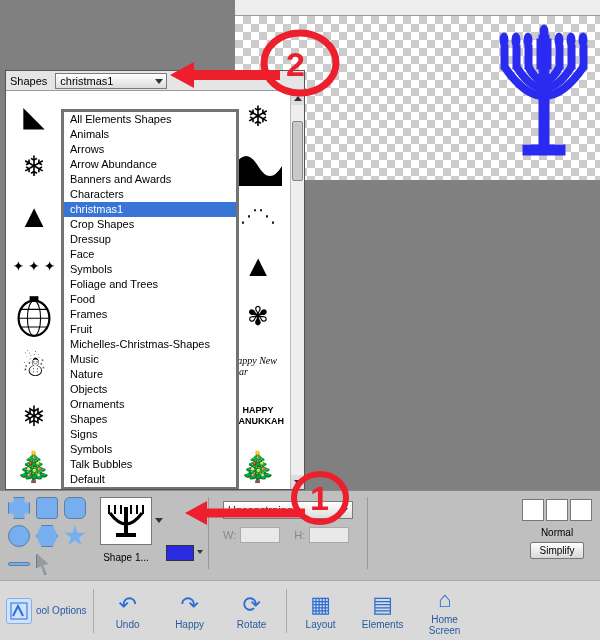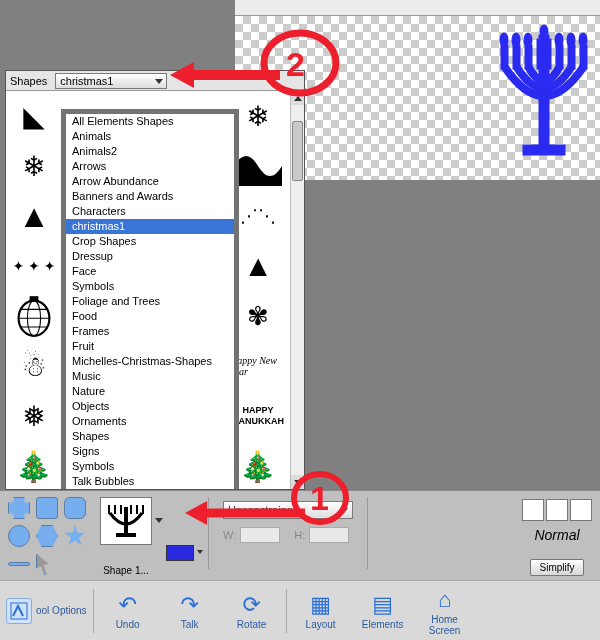--- a/index.html
+++ b/index.html
@@ -31,54 +31,54 @@
   .shape-grid .col4 { left:224px; }
   .scrollbar { position:absolute; right:0; top:0; bottom:0; width:14px; background:#eee; border-left:1px solid #bbb; }
   .scrollbar .thumb { position:absolute; left:1px; right:1px; top:30px; height:60px; background:#c9c9c9; border:1px solid #888; border-radius:2px; }
   .scrollbar .arrow { position:absolute; left:0; right:0; height:14px; background:#ddd; display:flex; align-items:center; justify-content:center; }
   .scrollbar .arrow.up{top:0;} .scrollbar .arrow.down{bottom:0;}
   .scrollbar .arrow span{width:0;height:0;border-left:4px solid transparent;border-right:4px solid transparent;}
   .scrollbar .arrow.up span{border-bottom:5px solid #333;}
   .scrollbar .arrow.down span{border-top:5px solid #333;}
 
   
-  .dropdown { position:absolute; left:55px; top:18px; width:178px; background:#fff; border:5px solid #737373; z-index:30; max-height:400px; }
+  .dropdown { position:absolute; left:55px; top:18px; width:178px; background:#fff; border:3px solid #737373; z-index:30; max-height:400px; }
   .dropdown .opt { padding:1px 6px; line-height:13px; font-size:11px; white-space:nowrap; }
   .dropdown .opt.sel { background:#3875d7; color:#fff; }
 
   
   .opts { position:absolute; left:0; right:0; top:490px; height:90px; background:#bfbfbf; border-top:1px solid #888; display:flex; align-items:flex-start; padding:6px 8px; gap:14px; }
   .tool-swatches { display:flex; flex-direction:column; gap:6px; }
   .tool-swatches .row { display:flex; gap:6px; }
   .swatch-shape { width:22px; height:22px; background:#77aef0; border:1px solid #5a7ea8; border-radius:3px; }
   .swatch-shape.puzzle{clip-path:polygon(0 25%,25% 25%,25% 0,75% 0,75% 25%,100% 25%,100% 75%,75% 75%,75% 100%,25% 100%,25% 75%,0 75%);}
   .swatch-shape.ellipse{border-radius:50%;}
   .swatch-shape.hex{clip-path:polygon(25% 0,75% 0,100% 50%,75% 100%,25% 100%,0 50%);}
   .swatch-shape.star{clip-path:polygon(50% 0,61% 35%,98% 35%,68% 57%,79% 91%,50% 70%,21% 91%,32% 57%,2% 35%,39% 35%);}
   .swatch-shape.line{height:4px; margin-top:9px; border-radius:2px; width:22px;}
   .swatch-shape.arrowcur{background:#999;width:18px;height:22px;clip-path:polygon(0 0,70% 50%,40% 55%,60% 95%,45% 100%,28% 60%,0 70%);}
   .shape-preview { text-align:center; }
   .shape-preview .box { width:52px; height:48px; border:1px solid #777; background:#fff; display:flex; align-items:center; justify-content:center; position:relative; }
   .shape-preview .box:after{content:"";position:absolute;right:-12px;top:20px;width:0;height:0;border-left:4px solid transparent;border-right:4px solid transparent;border-top:5px solid #333;}
-  .shape-preview .cap { font-size:10px; margin-top:20px; }
+  .shape-preview .cap { font-size:10px; margin-top:7px; }
   .color-swatch { width:28px; height:16px; background:#2a2ae0; border:1px solid #333; margin-top:48px; position:relative;}
   .color-swatch:after{content:"";position:absolute;right:-10px;top:4px;width:0;height:0;border-left:3px solid transparent;border-right:3px solid transparent;border-top:4px solid #333;}
   .vr { width:1px; background:#9a9a9a; height:72px; }
   .constraints { padding-top:4px; font-size:11px; color:#333; }
   .constraints .sel { width:130px; height:18px; background:linear-gradient(#fff,#ddd); border:1px solid #7a7a7a; display:flex; align-items:center; padding:0 4px; position:relative; margin-bottom:8px;}
   .constraints .sel:after{content:"";position:absolute;right:4px;top:6px;width:0;height:0;border-left:4px solid transparent;border-right:4px solid transparent;border-top:5px solid #333;}
   .constraints .wh { display:flex; gap:14px; color:#888; margin-bottom:6px;}
   .constraints .wh .f { display:flex; align-items:center; gap:4px; }
   .constraints .wh input { width:40px; height:16px; border:1px solid #aaa; background:#e9e9e9; }
   .constraints .fc { display:flex; align-items:center; gap:5px; }
   .constraints .fc .cb { width:12px; height:12px; border:1px solid #555; background:#fff; }
   .blend-col { margin-left:auto; text-align:center; padding-top:2px; }
   .blend-col .cells { display:flex; gap:2px; margin-bottom:6px; justify-content:center;}
   .blend-col .cells .c { width:22px; height:22px; border:1px solid #777; background:#fff;}
-  .blend-col .lbl { font-size:14px; margin-bottom:16px;font-style:italic; }
+  .blend-col .lbl { font-size:10px; margin-bottom:4px; }
   .blend-col button { font-size:10px; padding:2px 8px; background:linear-gradient(#fff,#d8d8d8); border:1px solid #777; border-radius:2px; }
 
   
   .bottombar { position:absolute; left:0; right:0; bottom:0; height:60px; background:#d9d9d9; border-top:1px solid #aaa; display:flex; align-items:center; padding:4px 6px; gap:6px; }
   .bottombar .btn { width:56px; text-align:center; font-size:10px; color:#2a5a9e; }
   .bottombar .btn .ic { height:28px; display:flex; align-items:center; justify-content:center; font-size:22px; color:#2a6fd6; }
   .bottombar .sep { width:1px; height:44px; background:#aaa; }
   .bottombar .ptopt { display:flex; align-items:center; gap:4px; }
   .bottombar .ptopt .sq{width:26px;height:26px;background:#cfe3ff;border:1px solid #88aee0;border-radius:3px;display:flex;align-items:center;justify-content:center;}
   .bottombar .ptopt .sq svg{width:18px;height:18px;}
@@ -199,21 +199,20 @@
         </div>
       <div class="thumb"></div>
       <div class="arrow down">
           <span></span>
         </div>
     </div>
 
     <div class="dropdown" id="dd">
         <div class="opt">All Elements Shapes</div>
         <div class="opt">Animals</div>
-        <div class="opt">Animals2</div>
         <div class="opt">Arrows</div>
         <div class="opt">Arrow Abundance</div>
         <div class="opt">Banners and Awards</div>
         <div class="opt">Characters</div>
         <div class="opt sel">christmas1</div>
         <div class="opt">Crop Shapes</div>
         <div class="opt">Dressup</div>
         <div class="opt">Face</div>
         <div class="opt">Symbols</div>
         <div class="opt">Foliage and Trees</div>
@@ -308,21 +307,21 @@
       </div>
     <span style="font-size:10px;color:#2a5a9e">ool Options</span>
   </div>
   <div class="sep"></div>
   <div class="btn">
       <div class="ic">↶</div>
       <div>Undo</div>
     </div>
   <div class="btn">
       <div class="ic">↷</div>
-      <div>Talk</div>
+      <div>Happy</div>
     </div>
   <div class="btn">
       <div class="ic">⟳</div>
       <div>Rotate</div>
     </div>
   <div class="sep"></div>
   <div class="btn">
       <div class="ic">▦</div>
       <div>Layout</div>
     </div>

